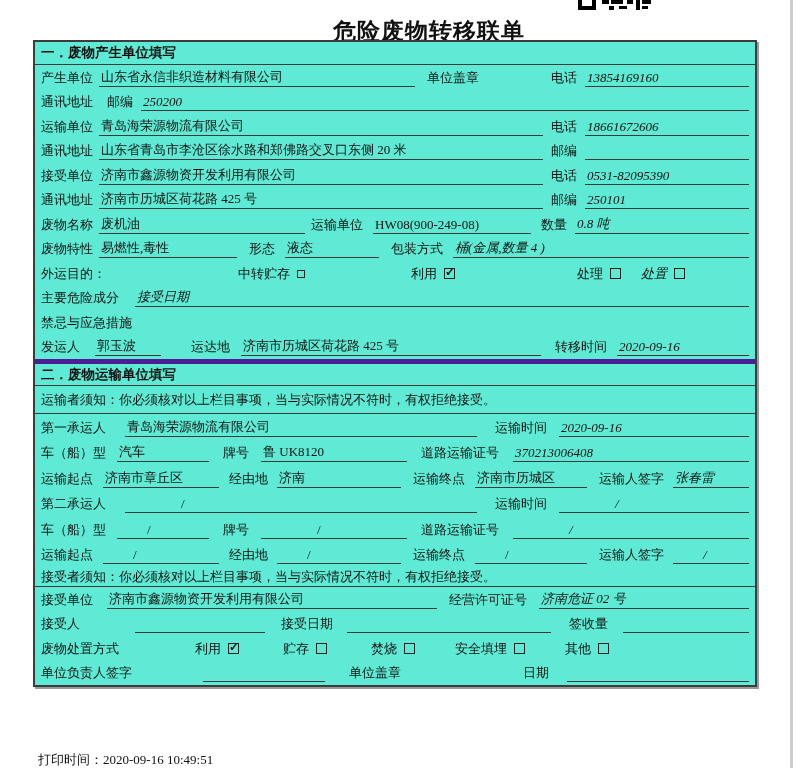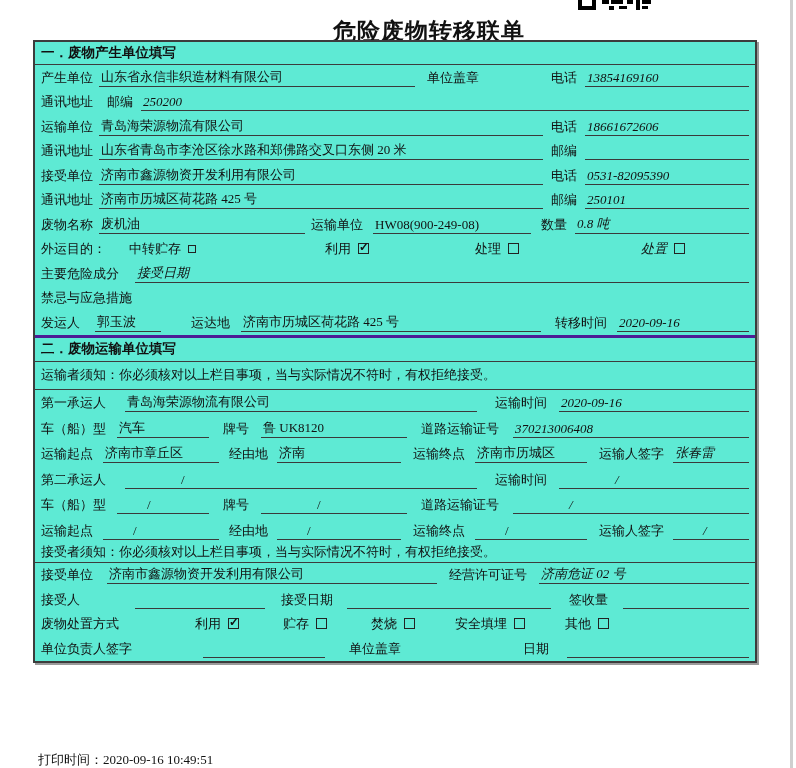--- a/index.html
+++ b/index.html
@@ -8,36 +8,36 @@
   .scroll-edge{position:absolute;right:3px;top:0;bottom:0;width:3px;background:#cfcfcf;}
   .hdr{position:relative;height:40px;}
   .serial{position:absolute;left:38px;top:28px;font-size:18px;white-space:nowrap;margin-top:11px;}
   .title{position:absolute;left:333px;top:16px;margin:0;font-size:23px;font-weight:bold;white-space:nowrap;letter-spacing:1px;}
   .qr{position:absolute;left:578px;top:0;}
   .form{position:absolute;left:33px;top:40px;width:724px;box-sizing:border-box;
         border:2px solid #3c3c3c;box-shadow:2px 2px 0 #9a9a9a;background:#5eead4;
         display:flex;flex-direction:column;}
   .sec-head{display:flex;align-items:center;padding-left:6px;font-weight:bold;font-size:13.5px;
             border-bottom:1px solid #3c3c3c;box-sizing:border-box;}
-  .sec-head.bt{border-top:3px solid #4c1d95;}
+  .sec-head.bt{border-top:5px solid #4c1d95;}
   .row{display:flex;align-items:flex-end;padding:0 6px 3px 6px;box-sizing:border-box;white-space:nowrap;}
   .row.notice{align-items:center;padding-bottom:0;border-bottom:1px solid #3c3c3c;}
   .h-s1hd{height:23px}.h-s1{height:24.5px}.h-s2hd{height:27px}.h-n2{height:28px}
   .h-s2{height:25.5px}.h-s3hd{height:27px}.h-n3{height:20px}.h-s3{height:24.5px}
   .lb{white-space:nowrap;flex:none;}
   .uv{border-bottom:1px solid #3a3a3a;white-space:nowrap;overflow:hidden;flex:none;
       padding:0 2px;box-sizing:border-box;min-height:15px;}
   .fill{flex:1 1 auto;font-style:italic;}
   .sl{padding-left:30px;}
   .sl2{padding-left:56px;}
   .cb{display:inline-block;width:11px;height:11px;border:1px solid #222;margin-left:7px;
       vertical-align:-1px;position:relative;box-sizing:border-box;}
   .cb.sm{width:8px;height:8px;vertical-align:0;}
   .cb.checked::after{content:"✓";position:absolute;left:0px;top:-4px;font-size:12px;font-weight:bold;}
-  .opt{flex:none;}
+  .opt{flex:none;text-align:right;}
   .print-line{position:absolute;left:38px;top:751px;font-size:13px;white-space:nowrap;}
   
   .w28{width:28px}.w40{width:40px}.w42{width:42px}.w44{width:44px}.w52{width:52px}.w54{width:54px}
   .w56{width:56px}.w58{width:58px}.w64{width:64px}.w66{width:66px}.w68{width:68px}.w74{width:74px}
   .w80{width:80px}.w82{width:82px}.w84{width:84px}.w86{width:86px}.w92{width:92px}.w98{width:98px}
   .v66{width:66px}.v92{width:92px}.v94{width:94px}.v112{width:112px}.v116{width:116px}
   .v122{width:122px}.v124{width:124px}.v130{width:130px}.v138{width:138px}.v146{width:146px}
   .v158{width:158px}.v204{width:204px}.v206{width:206px}.v300{width:300px}.v316{width:316px}
   .v330{width:330px}.v352{width:352px}.v444{width:444px}
   .ml6{margin-left:6px}.ml8{margin-left:8px}.ml10{margin-left:10px}.ml12{margin-left:12px}
@@ -117,20 +117,28 @@
 
   <div class="row h-s1">
     <span class="lb w58">废物名称</span>
     <span class="uv v206">废机油</span>
     <span class="lb w56 ml6">运输单位</span>
     <span class="uv v158 ml6">HW08(900-249-08)</span>
     <span class="lb w28 ml10">数量</span>
     <span class="uv fill ml6">0.8 吨</span>
   </div>
 
+  <div class="row h-s1">
+    <span class="lb w58">废物特性</span>
+    <span class="uv v138">易燃性,毒性</span>
+    <span class="lb w28 ml12">形态</span>
+    <span class="uv v94 ml8">液态</span>
+    <span class="lb w56 ml12">包装方式</span>
+    <span class="uv fill ml6">桶(金属,数量 4 )</span>
+  </div>
 
   <div class="row h-s1">
     <span class="lb w68">外运目的：</span>
     <span class="opt pl20" style="width:176px"><span>中转贮存</span><span class="cb sm"></span></span>
     <span class="opt pl20" style="width:130px"><span>利用</span><span class="cb checked"></span></span>
     <span class="opt pl20" style="width:146px"><span>处理</span><span class="cb"></span></span>
     <span class="opt pl20 fill"><span>处置</span><span class="cb"></span></span>
   </div>
 
   <div class="row h-s1">

